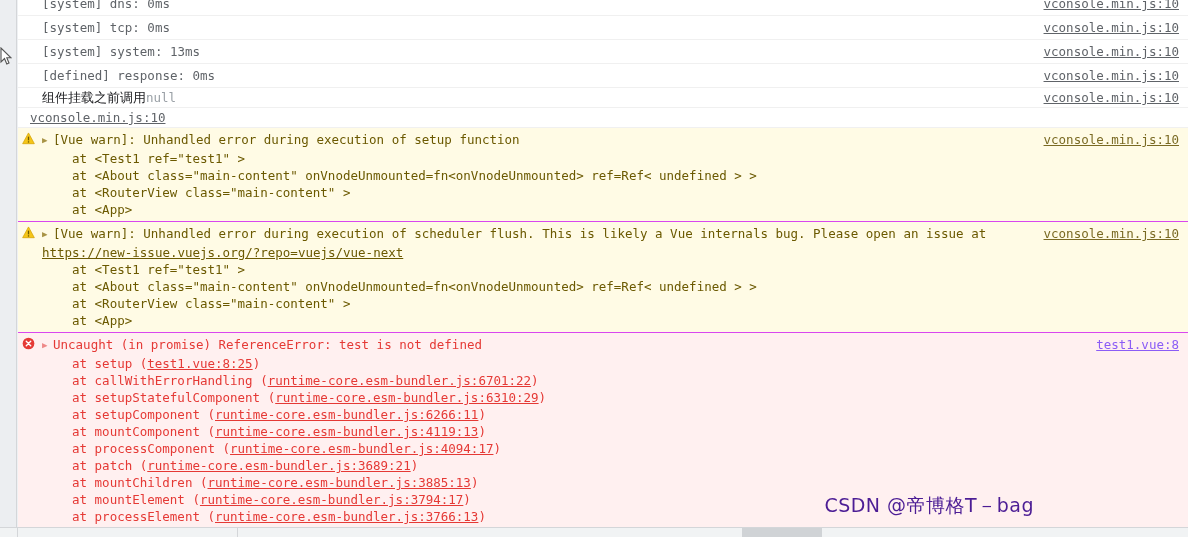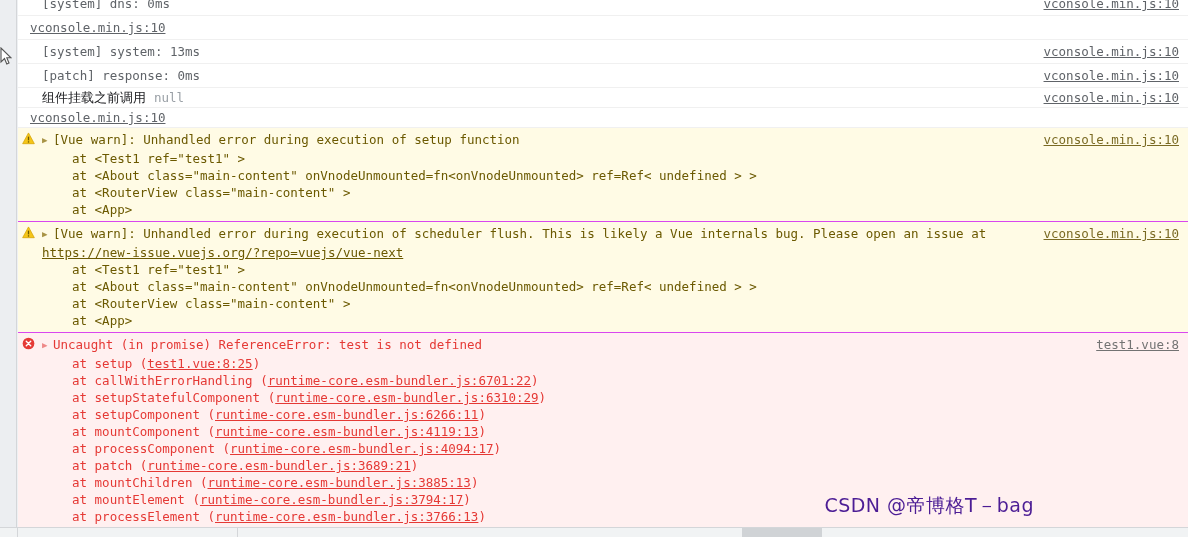--- a/index.html
+++ b/index.html
@@ -65,41 +65,41 @@
     color: #5f6368;
     text-decoration: underline;
     font-size: 12.5px;
     white-space: nowrap;
     padding-right: 1px;
   }
 
   .row.system .body { color: #5f6368; }
   .row.loginfo .body { color: #202124; font-family: "DejaVu Sans", "Liberation Sans", sans-serif; font-size: 13px;}
   .row.loginfo { min-height: 20px; padding: 1px 8px 1px 0; }
-  .dim { color: #9aa0a6; font-family: "DejaVu Sans Mono","Liberation Mono",monospace; font-size: 12.5px; padding-left: 8px; }
+  .dim { color: #9aa0a6; font-family: "DejaVu Sans Mono","Liberation Mono",monospace; font-size: 12.5px; }
 
   
   .row.warn {
     background: #fffbe5;
     border-bottom: 1px solid #d946ef;
     color: #6b5900;
     padding: 3px 8px 3px 0;
   }
   .row.warn .body { color: #6b5900; padding-left: 24px; }
   .row.warn .srclink { color: #7a6a23; }
 
   
   .row.err {
     background: #fff0f0;
     border-bottom: 1px solid #f8d2d2;
     color: #e53935;
     padding: 3px 8px 3px 0;
   }
   .row.err .body { color: #e53935; padding-left: 24px; }
-  .row.err .srclink { color: #737373; }
+  .row.err .srclink { color: #8b5cf6; }
 
   
   .gutter-icon {
     position: absolute;
     left: 4px; top: 4px;
     width: 13px; height: 13px;
   }
   .disc {
     display: inline-block;
     width: 10px;
@@ -155,30 +155,31 @@
   </svg>
 
   <div class="console">
 
     <div class="row system" style="min-height:18px;padding-top:0;margin-top:-5px;">
       <span class="body">[system] dns: 0ms</span>
       <span class="srclink">vconsole.min.js:10</span>
     </div>
 
     <div class="row system">
+      <span class="body">[system] tcp: 0ms</span>
       <span class="srclink">vconsole.min.js:10</span>
     </div>
 
     <div class="row system">
       <span class="body">[system] system: 13ms</span>
       <span class="srclink">vconsole.min.js:10</span>
     </div>
 
     <div class="row system">
-      <span class="body">[patch] response: 0ms</span>
+      <span class="body">[defined] response: 0ms</span>
       <span class="srclink">vconsole.min.js:10</span>
     </div>
 
     <div class="row loginfo">
       <span class="body"><span>组件挂载之前调用</span><span class="dim">null</span></span>
       <span class="srclink">vconsole.min.js:10</span>
     </div>
 
     <div class="row loginfo">
       <span class="srclink">vconsole.min.js:10</span>

